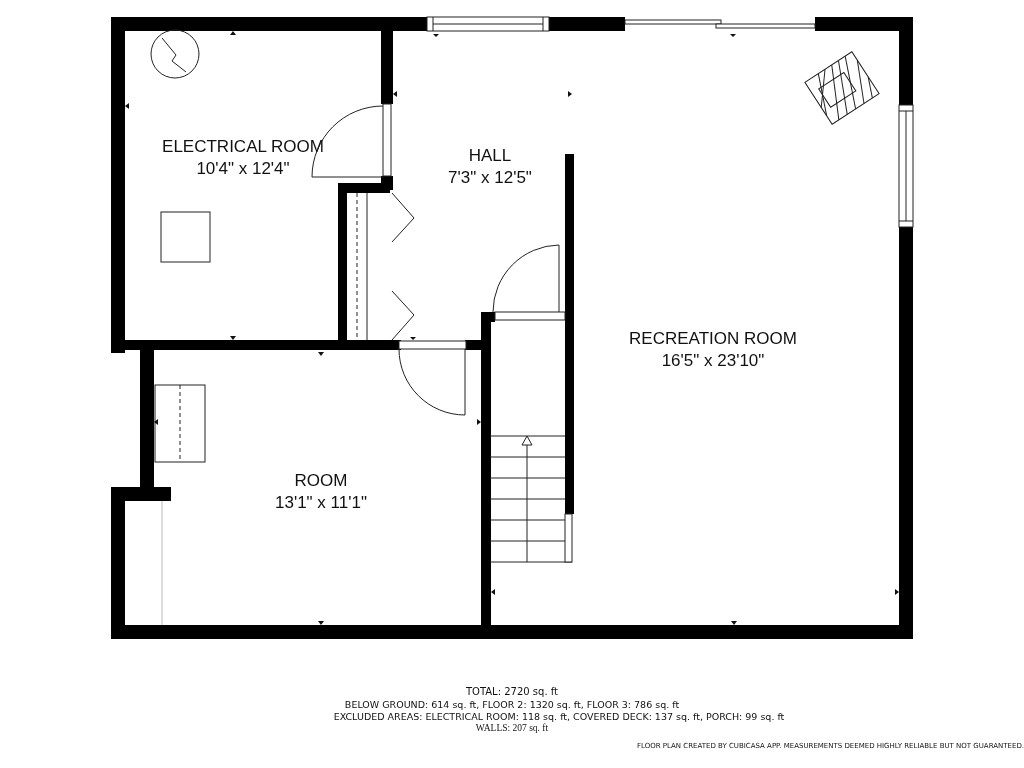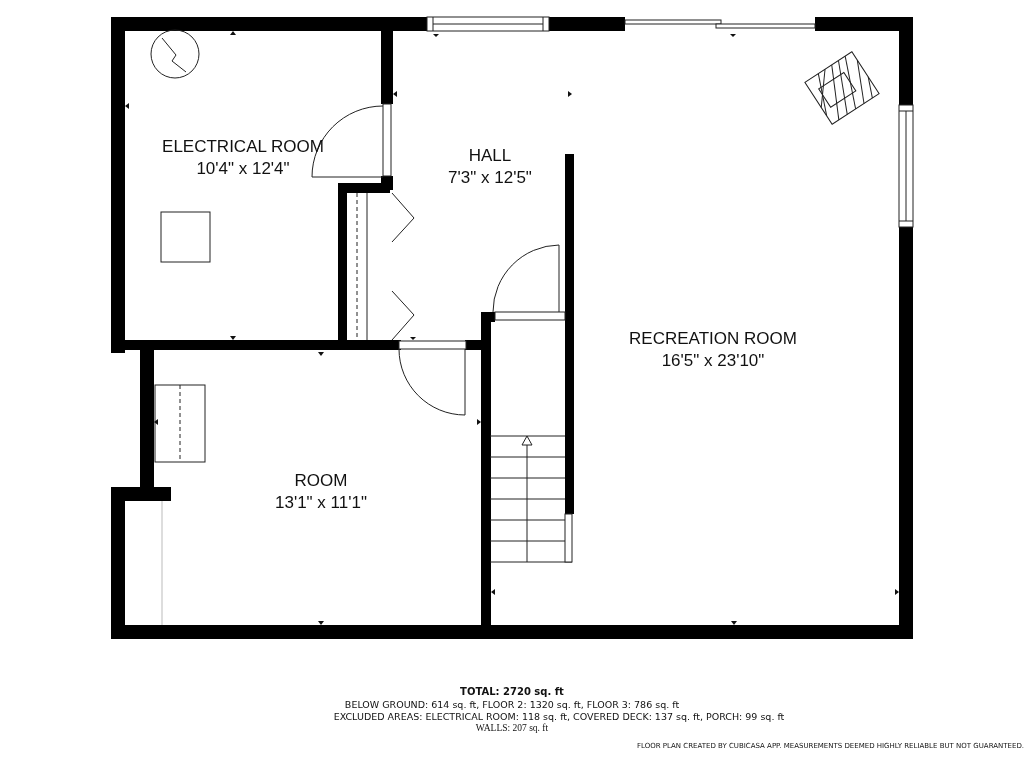--- a/index.html
+++ b/index.html
@@ -1,20 +1,20 @@
 <!DOCTYPE html>
 <html><head>
   <meta charset="utf-8">
   <style>
     html, body { margin: 0; padding: 0; background: #ffffff; }
     body { width: 1024px; height: 768px; position: relative; overflow: hidden; font-family: "Liberation Sans", sans-serif; }
     #plan { position: absolute; left: 0; top: 0; width: 1024px; height: 680px; }
     .room-label { font-family: "Liberation Sans", sans-serif; font-size: 17px; fill: #111; text-anchor: middle; }
     .footer { position: absolute; left: 0; width: 1024px; text-align: center; font-family: "DejaVu Sans", sans-serif; color: #111; }
-    .f-total { top: 686px; font-size: 10px; font-weight: bold; }
+    .f-total { top: 686px; font-size: 10px; font-weight: normal; }
     .f-line { font-size: 9.5px; line-height: 13px; }
     .f-below { top: 698px; }
     .f-excl { top: 710px; padding-left: 47px; }
     .f-walls { top: 722px; font-family: Liberation Serif, serif; }
     .f-credit { top: 742px; font-size: 7px; text-align: right; }
   </style>
 </head>
 <body>
 
 <svg id="plan" width="1024" height="680" viewBox="0 0 1024 680" xmlns="http://www.w3.org/2000/svg">

